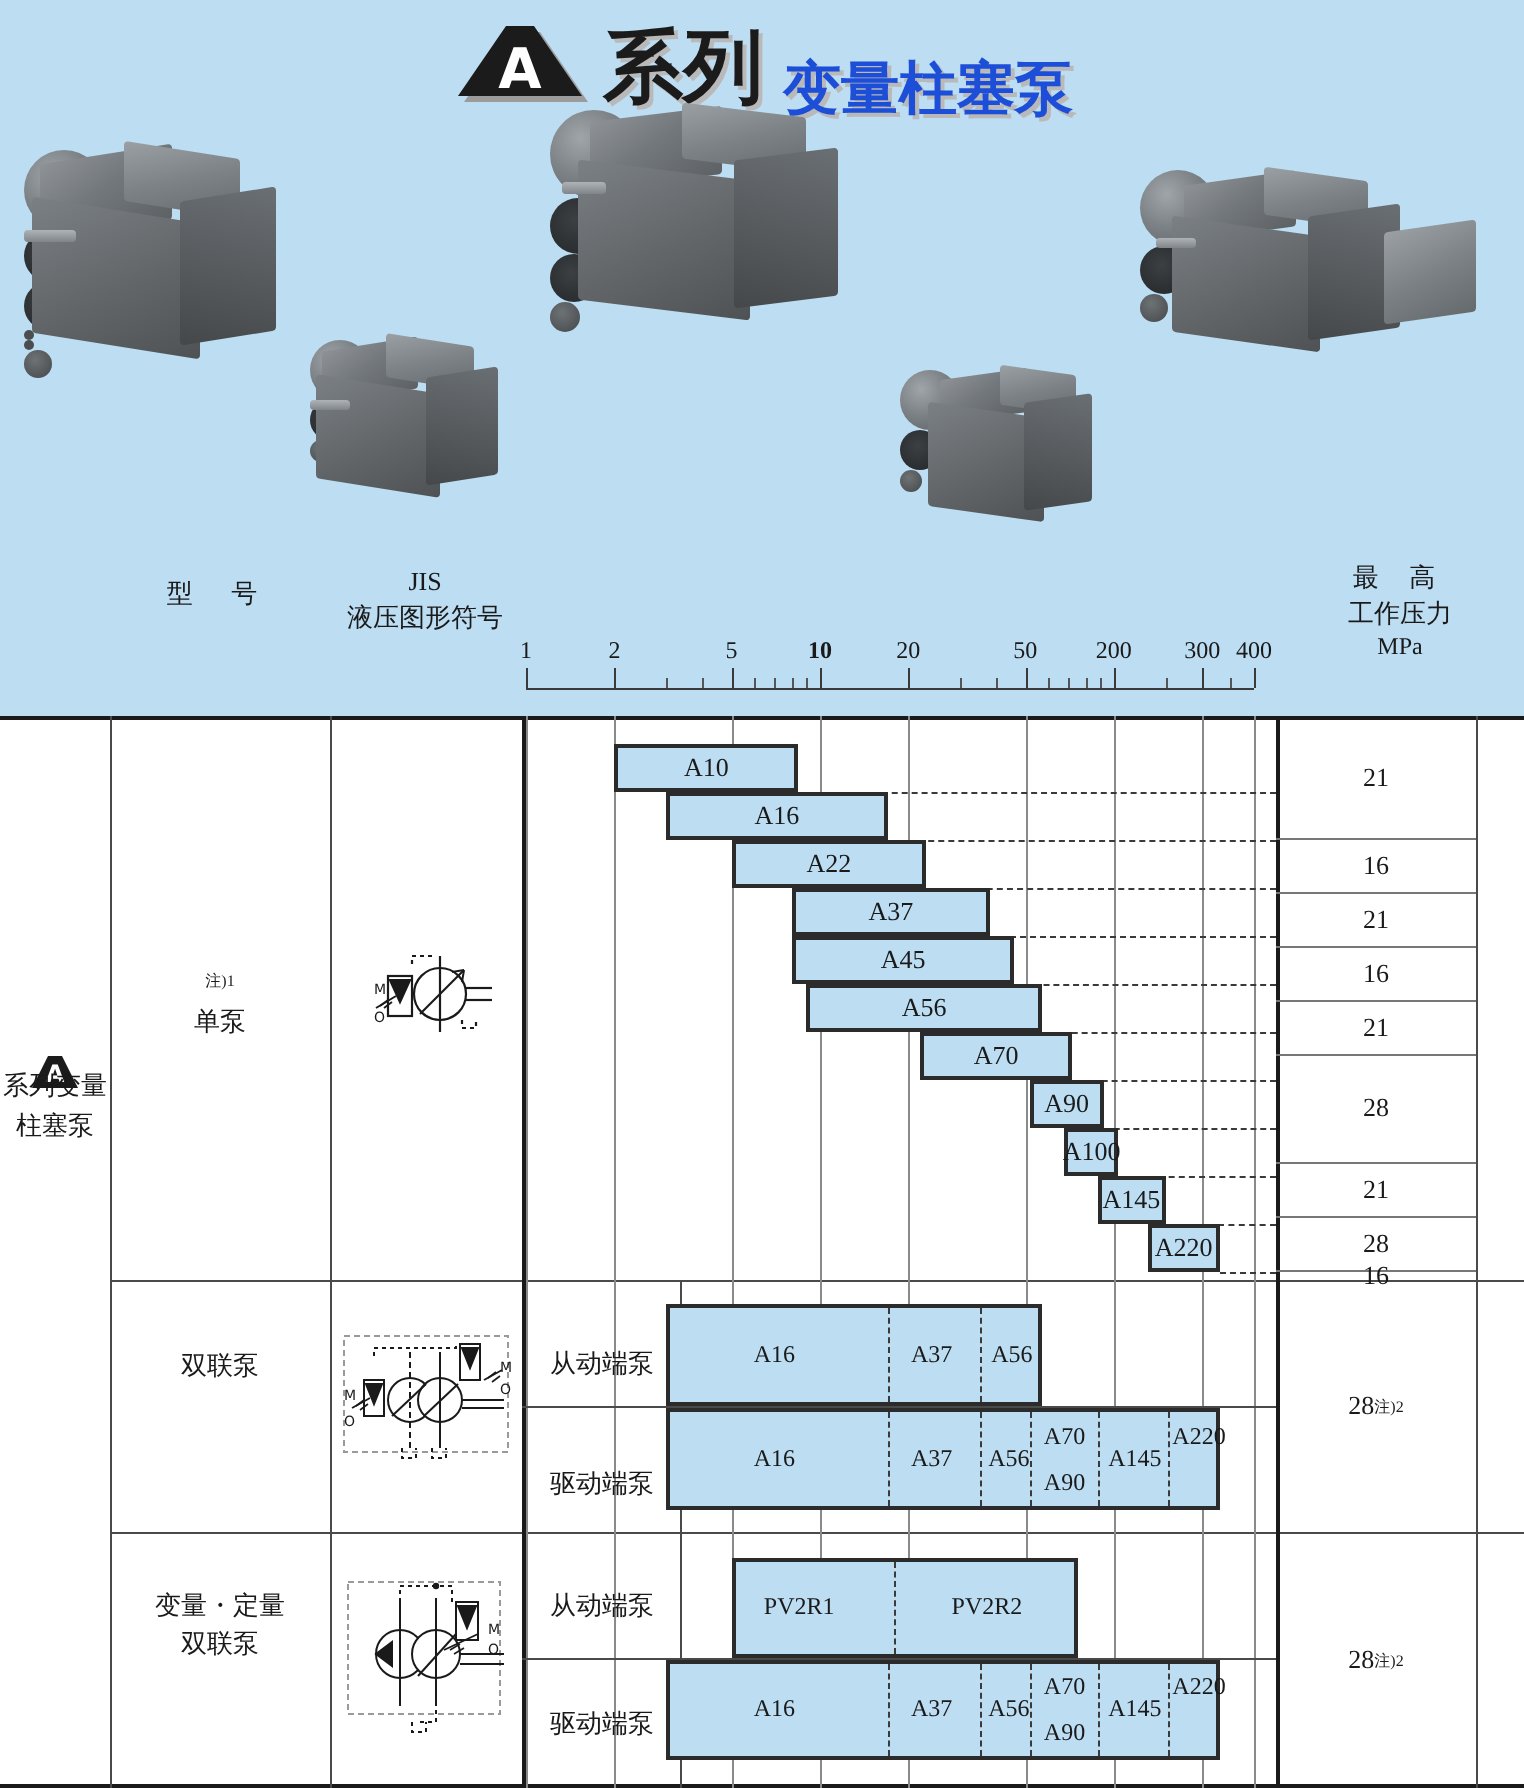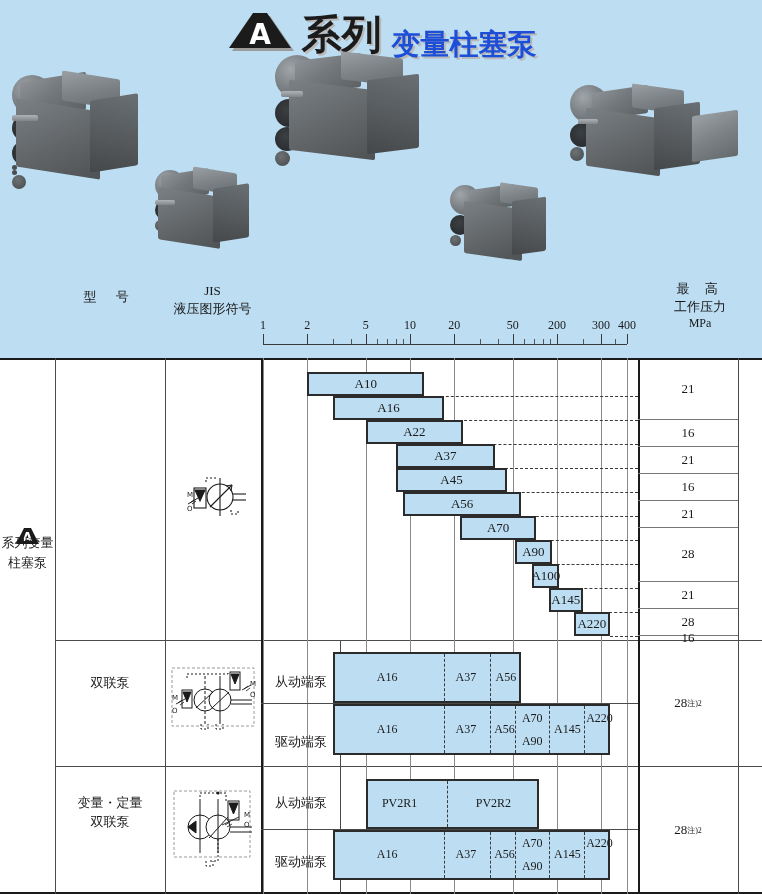--- a/index.html
+++ b/index.html
@@ -214,21 +214,21 @@
 
   <div id="axis-layer">
       <div class="axis-base" style="left: 263px; top: 344px; width: 364px;"></div>
       <div class="axis-tick" style="left: 263px; top: 334px; height: 10px;"></div>
       <div class="axis-lab" style="left: 249px; top: 318px; width: 28px;">1</div>
       <div class="axis-tick" style="left: 307.235px; top: 334px; height: 10px;"></div>
       <div class="axis-lab" style="left: 293.235px; top: 318px; width: 28px;">2</div>
       <div class="axis-tick" style="left: 365.71px; top: 334px; height: 10px;"></div>
       <div class="axis-lab" style="left: 351.71px; top: 318px; width: 28px;">5</div>
       <div class="axis-tick" style="left: 409.945px; top: 334px; height: 10px;"></div>
-      <div class="axis-lab" style="left: 395.945px; top: 318px; width: 28px;">10</div>
+      <div class="axis-lab" style="left: 395.945px; top: 318px; width: 28px; font-weight: bold;">10</div>
       <div class="axis-tick" style="left: 454.18px; top: 334px; height: 10px;"></div>
       <div class="axis-lab" style="left: 440.18px; top: 318px; width: 28px;">20</div>
       <div class="axis-tick" style="left: 512.655px; top: 334px; height: 10px;"></div>
       <div class="axis-lab" style="left: 498.655px; top: 318px; width: 28px;">50</div>
       <div class="axis-tick" style="left: 556.89px; top: 334px; height: 10px;"></div>
       <div class="axis-lab" style="left: 542.89px; top: 318px; width: 28px;">200</div>
       <div class="axis-tick" style="left: 601.124px; top: 334px; height: 10px;"></div>
       <div class="axis-lab" style="left: 587.124px; top: 318px; width: 28px;">300</div>
       <div class="axis-tick" style="left: 627px; top: 334px; height: 10px;"></div>
       <div class="axis-lab" style="left: 613px; top: 318px; width: 28px;">400</div>
@@ -283,20 +283,24 @@
   <div class="sidebar">
     <div class="side-logo">
       <svg width="27" height="20" viewBox="0 0 27 20">
         <path d="M2 18 L10 2 L17 2 L25 18 Z" fill="#1b1b1b"></path>
         <text x="13.5" y="15" font-family="DejaVu Sans, sans-serif" font-size="12" font-weight="bold" fill="#ffffff" text-anchor="middle">A</text>
       </svg>
     </div>
     <div class="side-txt">系列变量柱塞泵</div>
   </div>
 
+  <div class="cell-label" style="left:55px;top:485px;width:110px;">
+    <span class="sup">注)1</span><br>
+    <span>单泵</span>
+  </div>
 
   <div class="jis-box" style="left:176px;top:470px;width:74px;height:50px;">
     <svg width="74" height="50" viewBox="0 0 74 50">
       <g fill="none" stroke="#1a1a1a" stroke-width="1.1">
         <circle cx="44" cy="27" r="13" fill="#fff"></circle>
         <line x1="44" y1="8" x2="44" y2="46"></line>
         <line x1="57" y1="24" x2="70" y2="24"></line>
         <line x1="57" y1="30" x2="70" y2="30"></line>
         <line x1="34" y1="37" x2="56" y2="15"></line>
         <path d="M56 15 L50 16 M56 15 L55 21" stroke-width="1"></path>
@@ -306,21 +310,21 @@
         <path d="M14 33 L18 30 M16 34 L20 31" stroke-width="0.9"></path>
         <path d="M30 12 L30 8 L40 8" stroke-dasharray="2,2"></path>
         <path d="M55 40 L55 44 L62 44 L62 39" stroke-dasharray="2,2"></path>
       </g>
       <text x="11" y="27" font-family="DejaVu Sans, sans-serif" font-size="7" fill="#1a1a1a">M</text>
       <text x="11" y="41" font-family="DejaVu Sans, sans-serif" font-size="7" fill="#1a1a1a">O</text>
     </svg>
   </div>
 
   <div id="single-bars">
-      <div class="bar" style="left: 307.235px; top: 372px; width: 117px; height: 24px;">A10</div>
+      <div class="bar" style="left: 307.235px; top: 372px; width: 92px; height: 24px;">A10</div>
       <div class="dash-h" style="left: 416.027px; top: 396px; width: 221.973px;"></div>
       <div class="bar" style="left: 333.11px; top: 396px; width: 110.698px; height: 24px;">A16</div>
       <div class="dash-h" style="left: 443.808px; top: 420px; width: 194.192px;"></div>
       <div class="bar" style="left: 365.71px; top: 420px; width: 97.3888px; height: 24px;">A22</div>
       <div class="dash-h" style="left: 463.099px; top: 444px; width: 174.901px;"></div>
       <div class="bar" style="left: 395.704px; top: 444px; width: 99.4366px; height: 24px;">A37</div>
       <div class="dash-h" style="left: 495.141px; top: 468px; width: 142.859px;"></div>
       <div class="bar" style="left: 395.704px; top: 468px; width: 111.629px; height: 24px;">A45</div>
       <div class="dash-h" style="left: 507.334px; top: 492px; width: 130.666px;"></div>
       <div class="bar" style="left: 403.221px; top: 492px; width: 117.796px; height: 24px;">A56</div>

